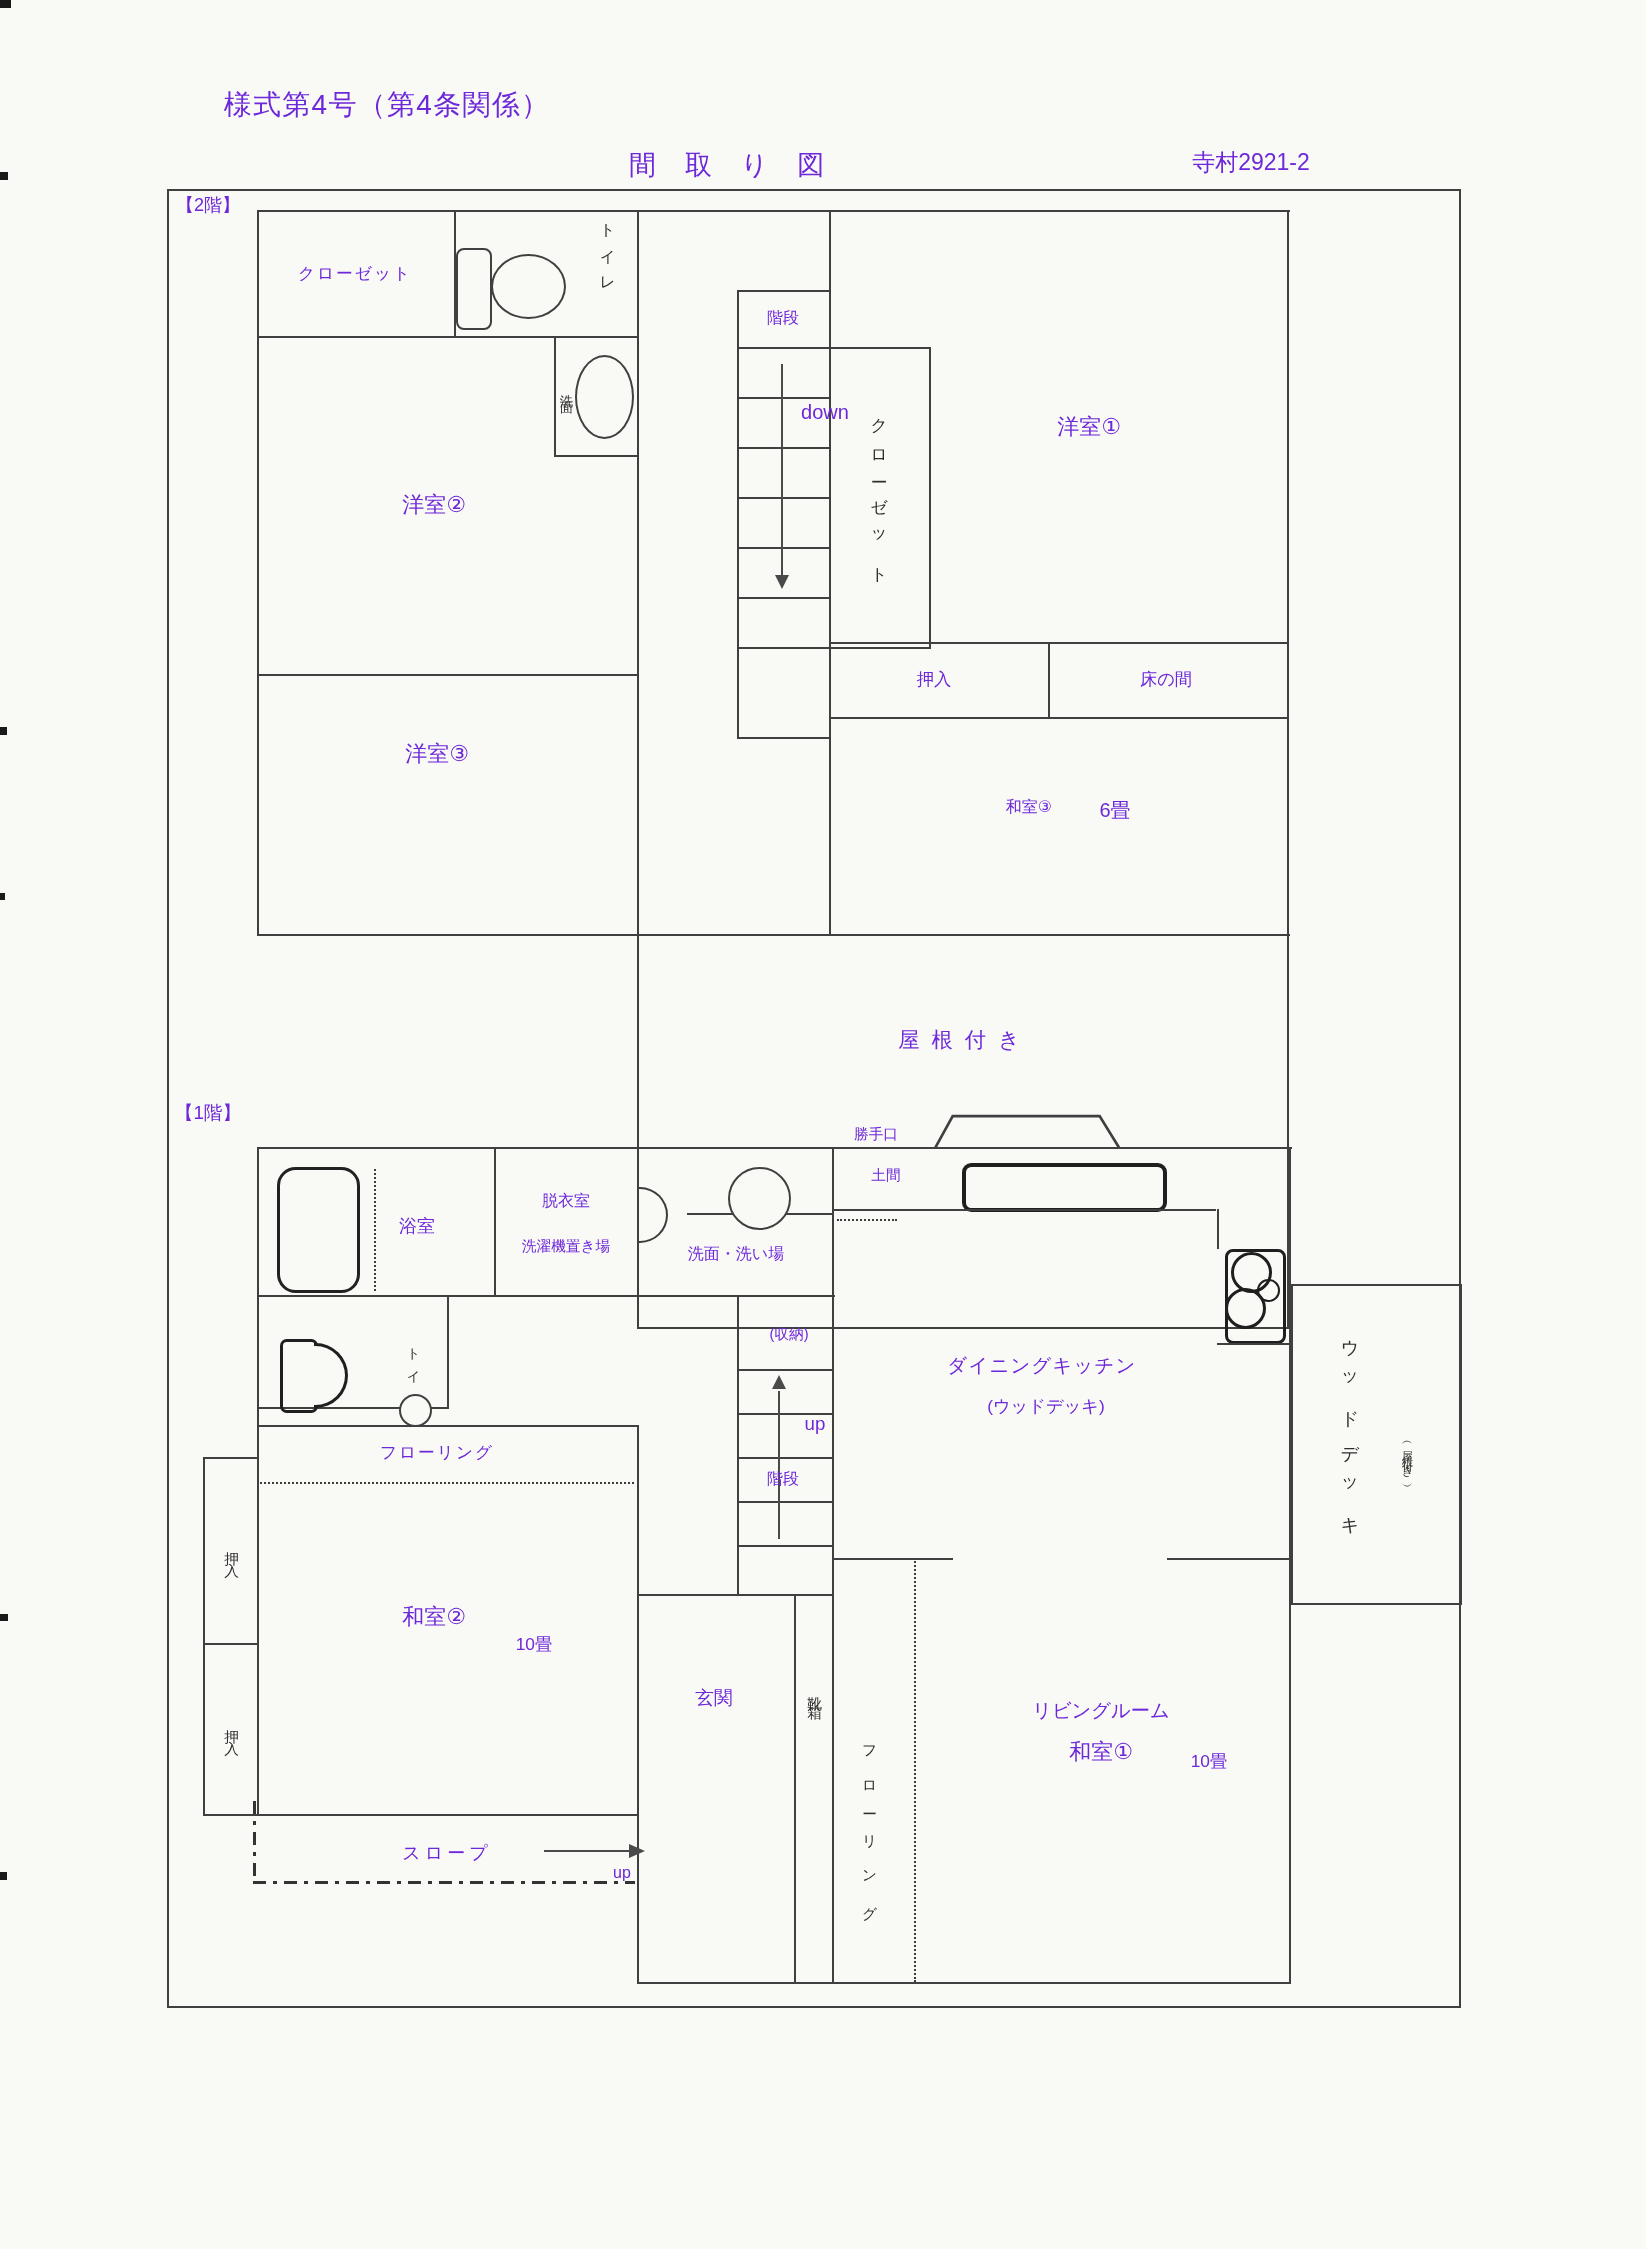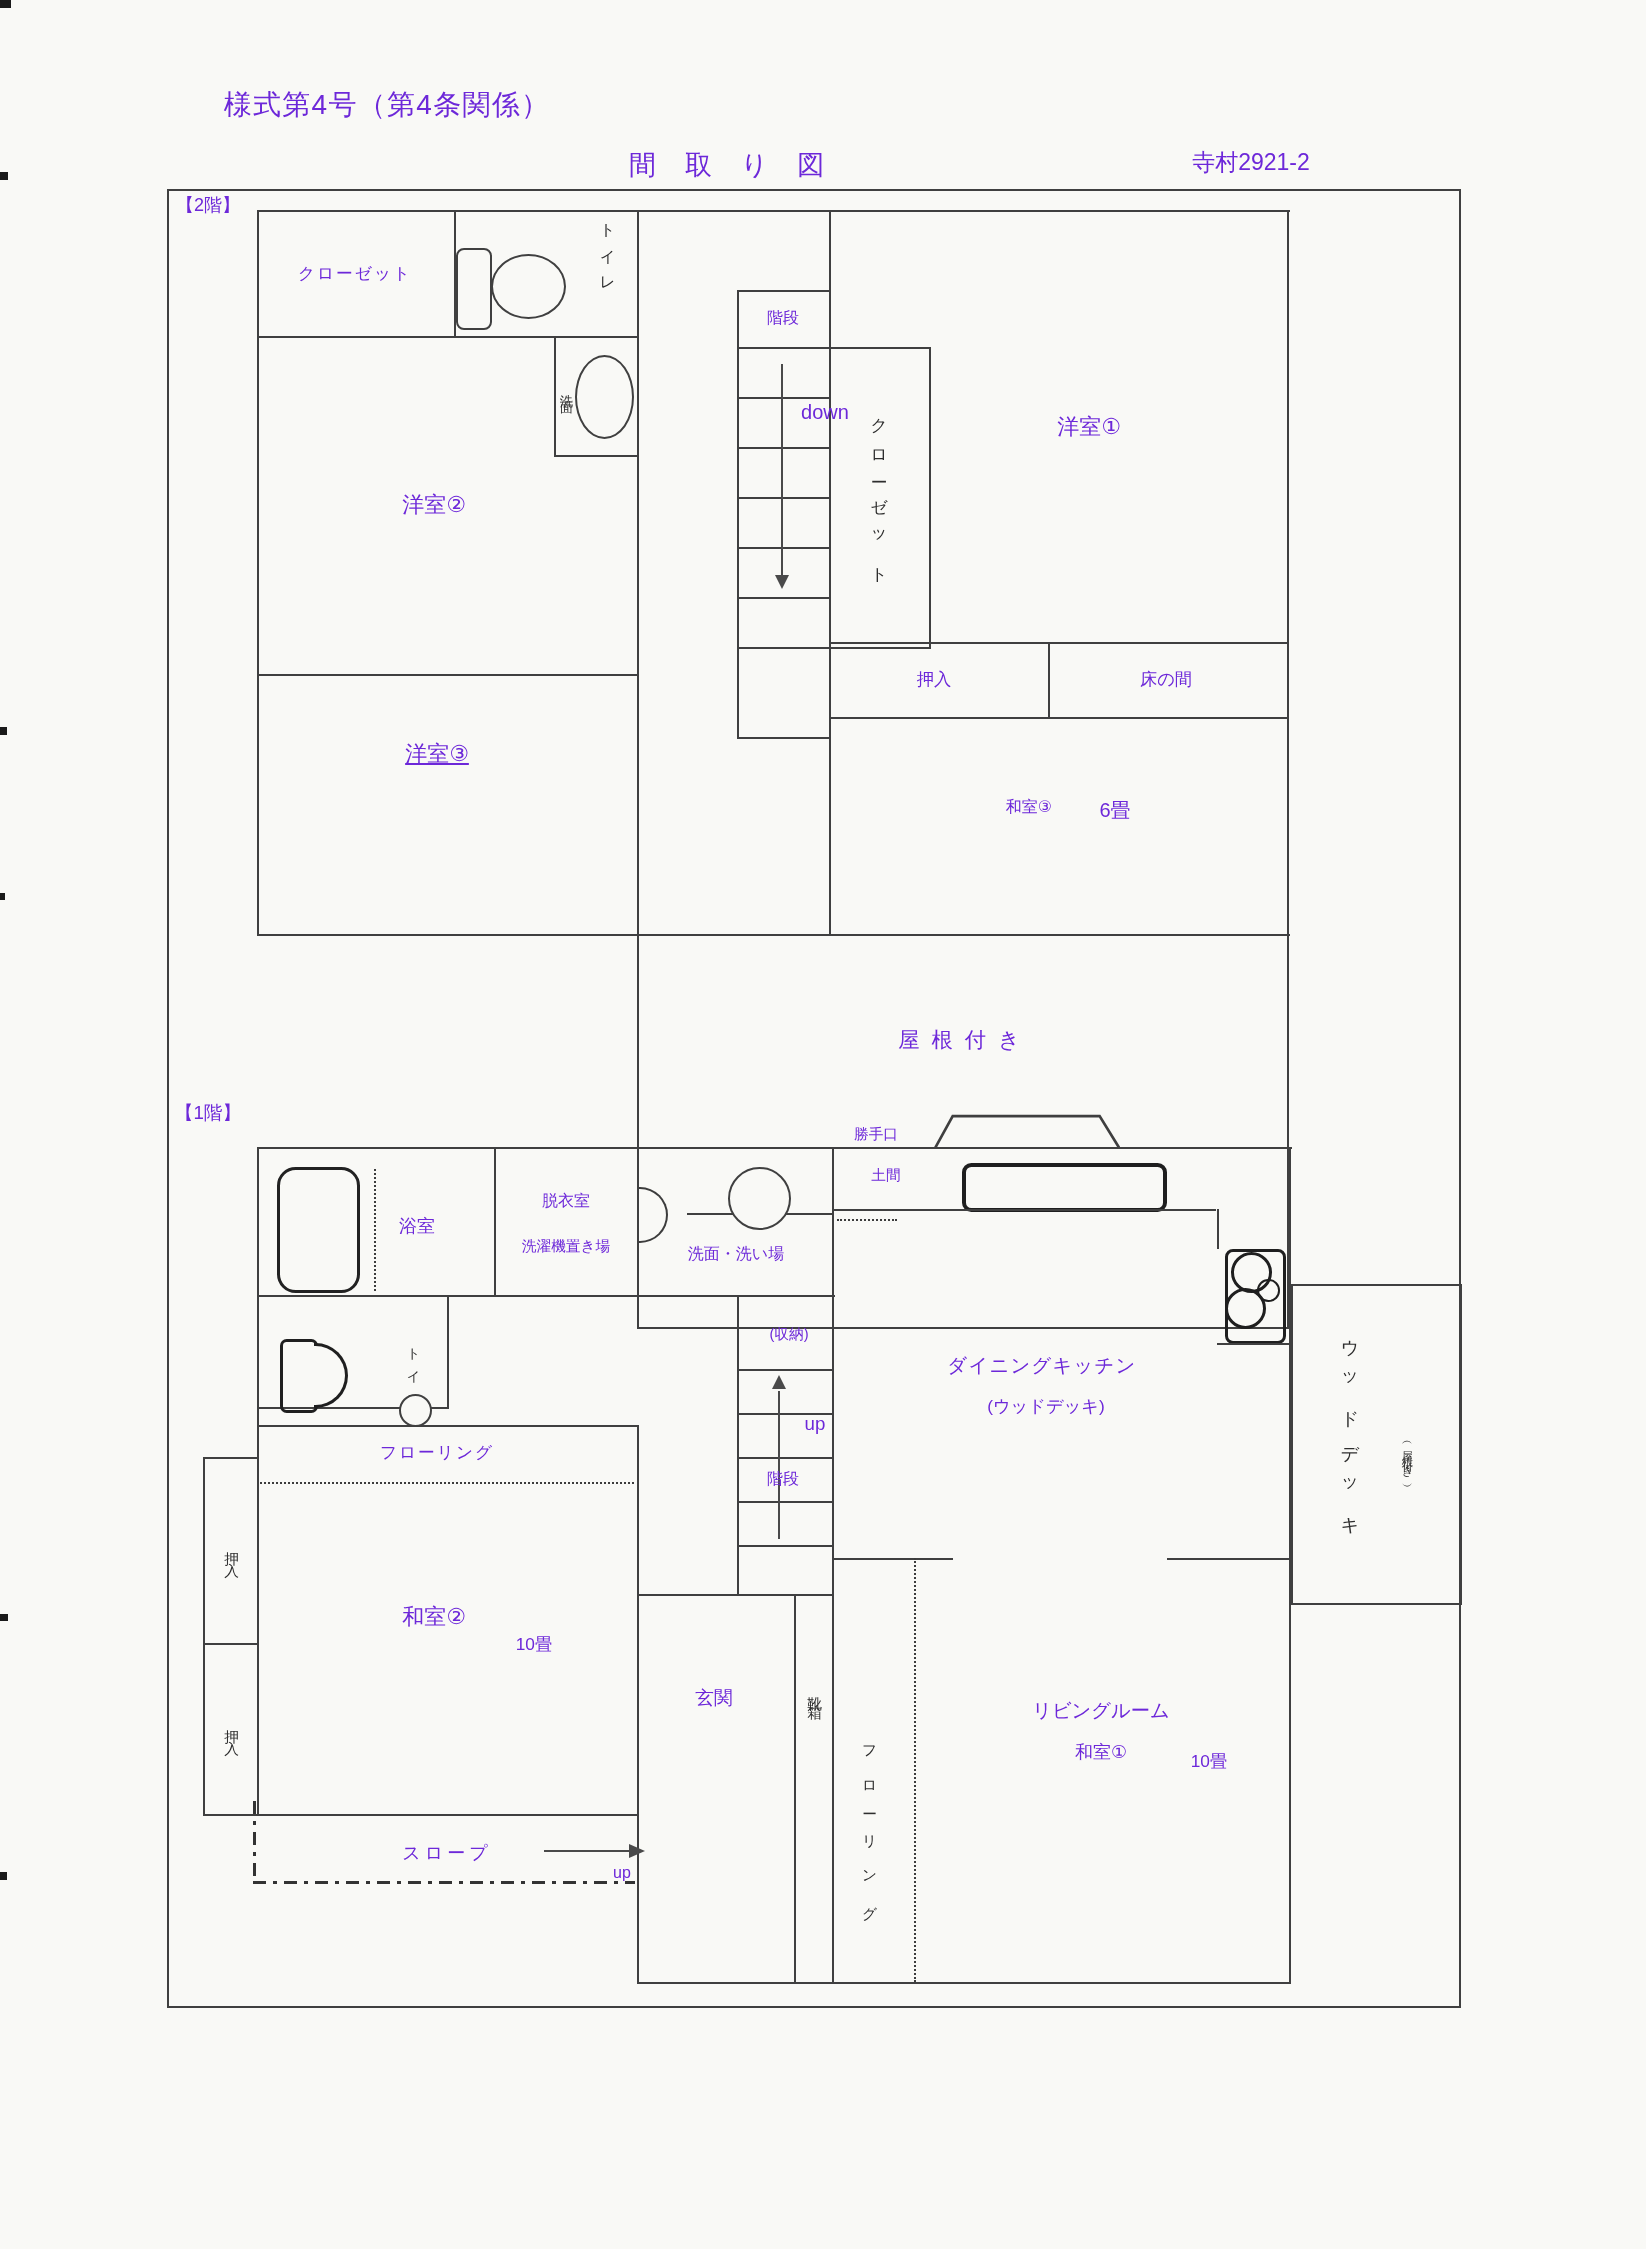--- a/index.html
+++ b/index.html
@@ -78,21 +78,21 @@
   <div class="vlbl" style="left:879px;top:497px;font-size:16.7px;letter-spacing:14.7px;">クローゼット</div>
 
   <div class="lbl" style="left:355px;top:273px;font-size:16.7px;letter-spacing:2px;">クローゼット</div>
   <div class="box" style="left:456px;top:248px;width:32px;height:78px;border-radius:8px;"></div>
   <div class="box round" style="left:491px;top:254px;width:71px;height:61px;"></div>
   <div class="vlbl" style="left:607px;top:252px;font-size:15.3px;letter-spacing:9.3px;">トイレ</div>
   <div class="box round" style="left:575px;top:355px;width:55px;height:80px;"></div>
   <div class="vlbl" style="left:566px;top:391px;font-size:13.3px;letter-spacing:6.7px;">洗面</div>
 
   <div class="lbl" style="left:434px;top:505px;font-size:22px;">洋室②</div>
-  <div class="lbl" style="left:437px;top:754px;font-size:22px;text-decoration:underline;">洋室③</div>
+  <div class="lbl" style="left:437px;top:754px;font-size:22px;">洋室③</div>
   <div class="lbl" style="left:1089px;top:427px;font-size:22px;">洋室①</div>
   <div class="lbl" style="left:934px;top:679px;font-size:17.3px;">押入</div>
   <div class="lbl" style="left:1166px;top:679px;font-size:17.3px;">床の間</div>
   <div class="lbl" style="left:1029px;top:807px;font-size:16px;">和室③</div>
   <div class="lbl" style="left:1115px;top:810px;font-size:20px;">6畳</div>
   <div class="lbl" style="left:965px;top:1039px;font-size:21.3px;letter-spacing:12px;">屋根付き</div>
 
   <div class="lbl" style="left:208px;top:1113px;font-size:18.7px;">【1階】</div>
 
   <div class="hl" style="left:257px;top:1147px;width:1035px;"></div>
@@ -179,19 +179,19 @@
   <div class="lbl" style="left:783px;top:1479px;font-size:16px;">階段</div>
   <div class="lbl" style="left:437px;top:1452px;font-size:16.7px;letter-spacing:2px;">フローリング</div>
   <div class="vlbl" style="left:231px;top:1551px;font-size:14.7px;letter-spacing:10.7px;">押入</div>
   <div class="vlbl" style="left:231px;top:1729px;font-size:14.7px;letter-spacing:10.7px;">押入</div>
   <div class="lbl" style="left:434px;top:1617px;font-size:22px;">和室②</div>
   <div class="lbl" style="left:534px;top:1644px;font-size:17.3px;">10畳</div>
   <div class="lbl" style="left:714px;top:1698px;font-size:18.7px;">玄関</div>
   <div class="vlbl" style="left:814px;top:1694px;font-size:14.7px;letter-spacing:9.3px;">靴箱</div>
   <div class="vlbl" style="left:869px;top:1833px;font-size:14.7px;letter-spacing:18.7px;">フローリング</div>
   <div class="lbl" style="left:1101px;top:1710px;font-size:19.3px;">リビングルーム</div>
-  <div class="lbl" style="left:1101px;top:1752px;font-size:18px;">和室①</div>
+  <div class="lbl" style="left:1101px;top:1752px;font-size:22px;">和室①</div>
   <div class="lbl" style="left:1209px;top:1761px;font-size:17.3px;">10畳</div>
   <div class="lbl" style="left:447px;top:1853px;font-size:18px;letter-spacing:4px;">スロープ</div>
   <div class="lbl" style="left:622px;top:1873px;font-size:16px;">up</div>
 
 </div>
 
 
 </body></html>

